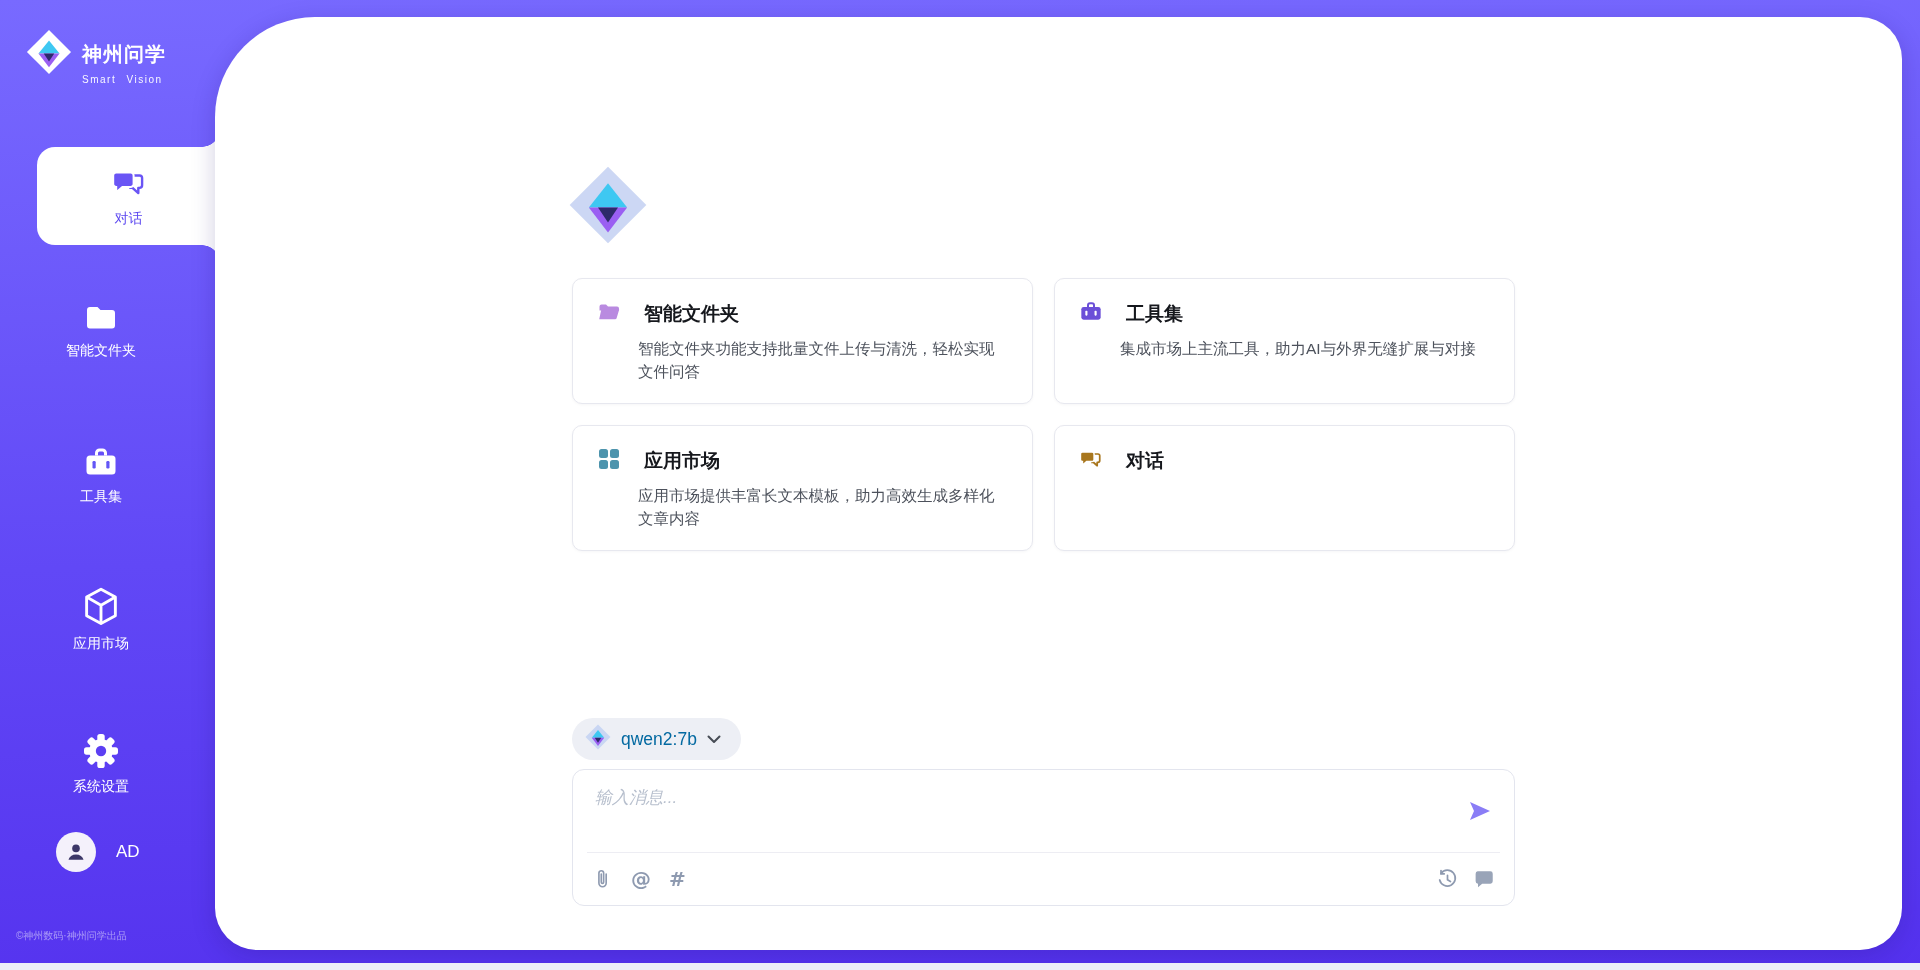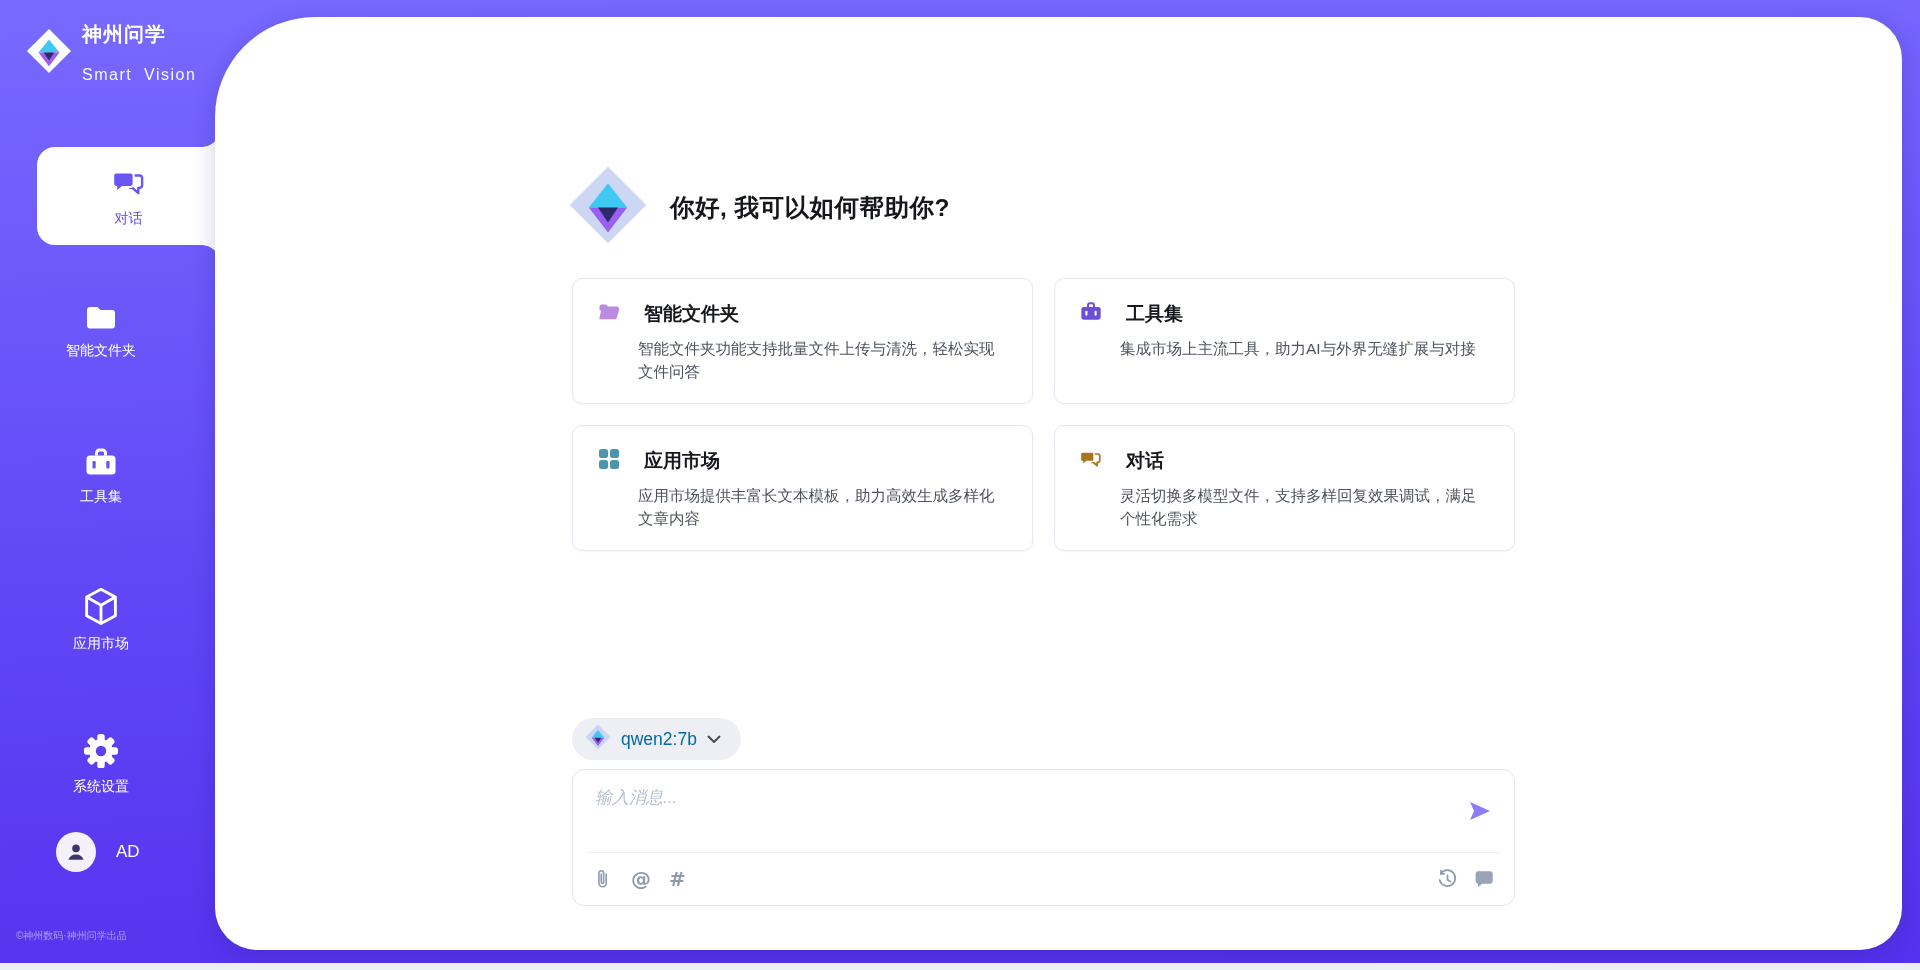--- a/index.html
+++ b/index.html
@@ -11,22 +11,22 @@
   }
   
   .bottom-strip{position:absolute;left:0;bottom:0;width:100%;height:7px;background:#eceef8;}
   .main-panel{
     position:absolute;left:215px;top:17px;right:18px;bottom:20px;background:#ffffff;
     border-radius:100px 42px 42px 42px;box-shadow:0 6px 24px rgba(30,15,110,.20);
   }
   
   .sidebar{position:absolute;left:0;top:0;width:215px;height:100%;}
   .brand{position:absolute;left:26px;top:22px;display:flex;align-items:center;gap:10px;}
-  .brand-text .t{color:#fff;font-size:20px;font-weight:bold;letter-spacing:1px;line-height:24px;}
-  .brand-text .s{color:rgba(255,255,255,.95);font-size:16px;letter-spacing:1.5px;word-spacing:6px;margin-top:20px;}
+  .brand-text .t{color:#fff;font-size:20px;font-weight:bold;letter-spacing:1px;line-height:24px;margin-top:20px;}
+  .brand-text .s{color:rgba(255,255,255,.95);font-size:10px;letter-spacing:1.5px;word-spacing:6px;margin-top:8px;}
   .nav-item{
     position:absolute;left:0;width:202px;display:flex;flex-direction:column;align-items:center;gap:7px;
     color:#fff;font-size:14px;cursor:pointer;
   }
   .nav-item svg{display:block;}
   .nav-active{
     position:absolute;left:37px;top:147px;width:183px;height:98px;background:#fff;
     border-radius:18px 0 0 18px;display:flex;flex-direction:column;align-items:center;justify-content:center;gap:6px;
     color:#5b47f0;font-size:14px;cursor:pointer;
   }
@@ -171,21 +171,20 @@
 
     <div class="greeting">
       <span>
         <svg width="80" height="80" viewBox="0 0 48 48">
           <polygon points="24,1 47,24 24,47 1,24" fill="#ccd7f4"></polygon>
           <polygon points="24,11 35.5,25.5 12.5,25.5" fill="#3ec8f2"></polygon>
           <polygon points="12.5,25.5 35.5,25.5 24,40.5" fill="#9a5ff2"></polygon>
           <polygon points="18,25.5 30,25.5 24,34.5" fill="#2d2a6a"></polygon>
         </svg>
       </span>
-      <span class="greeting-text">你好, 我可以如何帮助你?</span>
     </div>
 
     <div class="cards">
 
       <div class="card">
         <div class="card-head">
           <span>
             <svg width="24" height="24" viewBox="0 0 24 24">
               <path d="M2.5 6.5 a2 2 0 0 1 2 -2 h4.5 l2 2 h9 a2 2 0 0 1 2 2 v2 H2.5 z" fill="#b98ae0"></path>
               <path d="M4.3 9.5 H22.2 L19.6 18.2 a1.6 1.6 0 0 1 -1.55 1.15 H2.2 Z" fill="#b98ae0"></path>
@@ -229,21 +228,20 @@
       <div class="card">
         <div class="card-head">
           <span>
             <svg width="24" height="24" viewBox="0 0 36 36">
               <path d="M21 10.5 h7.5 a2.6 2.6 0 0 1 2.6 2.6 v7.2 a2.6 2.6 0 0 1 -2.6 2.6 h-1.2 v5.2 l-5.8 -5.2 h-3.2" fill="none" stroke="#a8761d" stroke-width="2.6" stroke-linejoin="round"></path>
               <path d="M8 7.5 h11.6 a3 3 0 0 1 3 3 v8.4 a3 3 0 0 1 -3 3 h-8.2 l-6.2 5.4 v-5.4 a3 3 0 0 1 -3 -3 v-8.4 a3 3 0 0 1 3 -3 z" fill="#a8761d" stroke="#ffffff" stroke-width="2.2"></path>
             </svg>
           </span>
           <span class="card-title">对话</span>
         </div>
-        <div class="card-desc">灵活切换多模型文件，支持多样回复效果调试，满足个性化需求</div>
       </div>
     </div>
 
     <div class="model-pill">
       <span>
         <svg width="26" height="26" viewBox="0 0 48 48">
           <polygon points="24,1 47,24 24,47 1,24" fill="#c9d6f3"></polygon>
           <polygon points="24,11 35.5,25.5 12.5,25.5" fill="#3ec8f2"></polygon>
           <polygon points="12.5,25.5 35.5,25.5 24,40.5" fill="#9a5ff2"></polygon>
           <polygon points="18,25.5 30,25.5 24,34.5" fill="#2d2a6a"></polygon>

